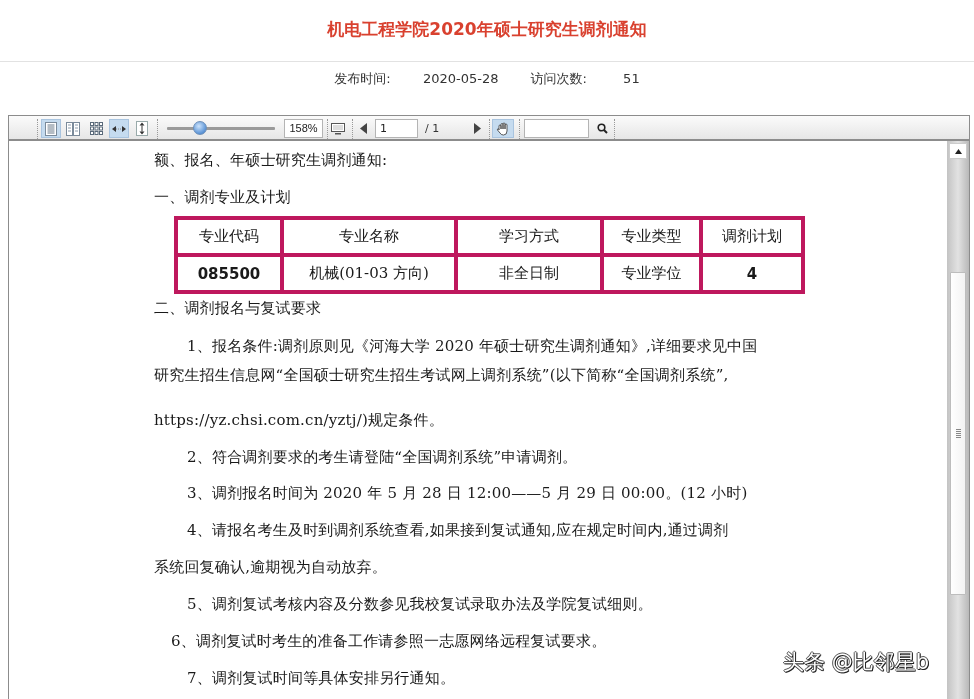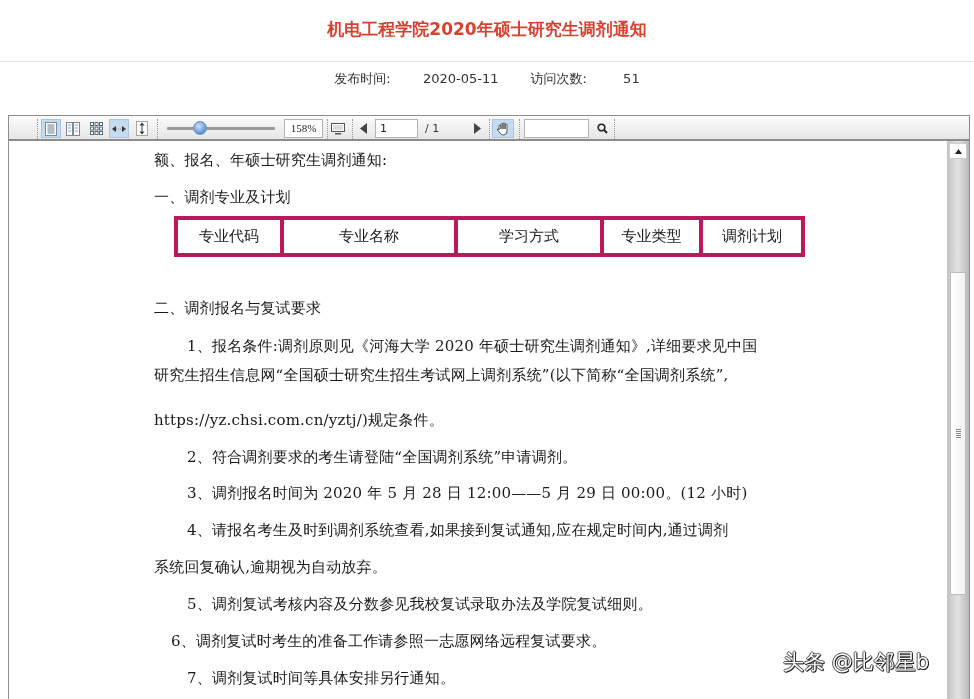--- a/index.html
+++ b/index.html
@@ -37,21 +37,21 @@
     .tb-btn svg { display: block; }
     .slider-track { position: absolute; left: 158px; top: 11px; width: 108px; height: 3px; background: #9a9a9a; border-radius: 1px; }
     .slider-thumb {
       position: absolute; left: 184px; top: 5px; width: 14px; height: 14px; border-radius: 50%;
       background: radial-gradient(circle at 40% 35%, #cde3fb, #5a93d6 70%, #3b6fb0);
       border: 1px solid #6d8fb8;
     }
     .zoom-field {
       position: absolute; left: 275px; top: 3px; width: 39px; height: 19px; border: 1px solid #b4b4b4;
       background: #fff; font-size: 11px; text-align: center; line-height: 17px; color: #222;
-      font-family: Liberation Serif, serif;
+      font-family: Liberation Sans, sans-serif;
     }
     .page-field {
       position: absolute; left: 366px; top: 3px; width: 43px; height: 19px; border: 1px solid #b4b4b4;
       background: #fff; font-size: 11px; padding-left: 4px; line-height: 17px; color: #222;
     }
     .page-total { position: absolute; left: 416px; top: 6px; font-size: 11px; color: #333; }
     .search-field {
       position: absolute; left: 515px; top: 3px; width: 65px; height: 19px; border: 1px solid #b4b4b4; background: #fff;
     }
 
@@ -93,21 +93,21 @@
   </style>
 </head>
 <body>
 
 <div id="root">
 
   <div class="article-title">机电工程学院2020年硕士研究生调剂通知</div>
   <div class="title-divider"></div>
   <div class="meta">
     <span>发布时间:</span>
-    <span>2020-05-11</span>
+    <span>2020-05-28</span>
     <span>访问次数:</span>
     <span class="count">51</span>
   </div>
 
   <div class="viewer">
     <div class="toolbar">
       <div class="sep" style="left:28px"></div>
 
       <div class="tb-btn active" style="left:32px">
         <svg width="12" height="14" viewBox="0 0 12 14">
@@ -213,20 +213,27 @@
 
       <table class="plan">
         <tbody>
             <tr>
           <td style="width:106px">专业代码</td>
           <td style="width:174px">专业名称</td>
           <td style="width:146px">学习方式</td>
           <td style="width:99px">专业类型</td>
           <td style="width:102px">调剂计划</td>
         </tr>
+        <tr>
+          <td class="bold">085500</td>
+          <td>机械(01-03 方向)</td>
+          <td>非全日制</td>
+          <td>专业学位</td>
+          <td class="bold">4</td>
+        </tr>
       </tbody>
         </table>
 
       <div class="doc-text" style="top:158px">二、调剂报名与复试要求</div>
       <div class="doc-text" style="top:196px; left:178px">1、报名条件:调剂原则见《河海大学 2020 年硕士研究生调剂通知》,详细要求见中国</div>
       <div class="doc-text" style="top:225px">研究生招生信息网“全国硕士研究生招生考试网上调剂系统”(以下简称“全国调剂系统”,</div>
       <div class="doc-text" style="top:270px">https://yz.chsi.com.cn/yztj/)规定条件。</div>
       <div class="doc-text" style="top:307px; left:178px">2、符合调剂要求的考生请登陆“全国调剂系统”申请调剂。</div>
       <div class="doc-text" style="top:343px; left:178px">3、调剂报名时间为 2020 年 5 月 28 日 12:00——5 月 29 日 00:00。(12 小时)</div>
       <div class="doc-text" style="top:380px; left:178px">4、请报名考生及时到调剂系统查看,如果接到复试通知,应在规定时间内,通过调剂</div>

